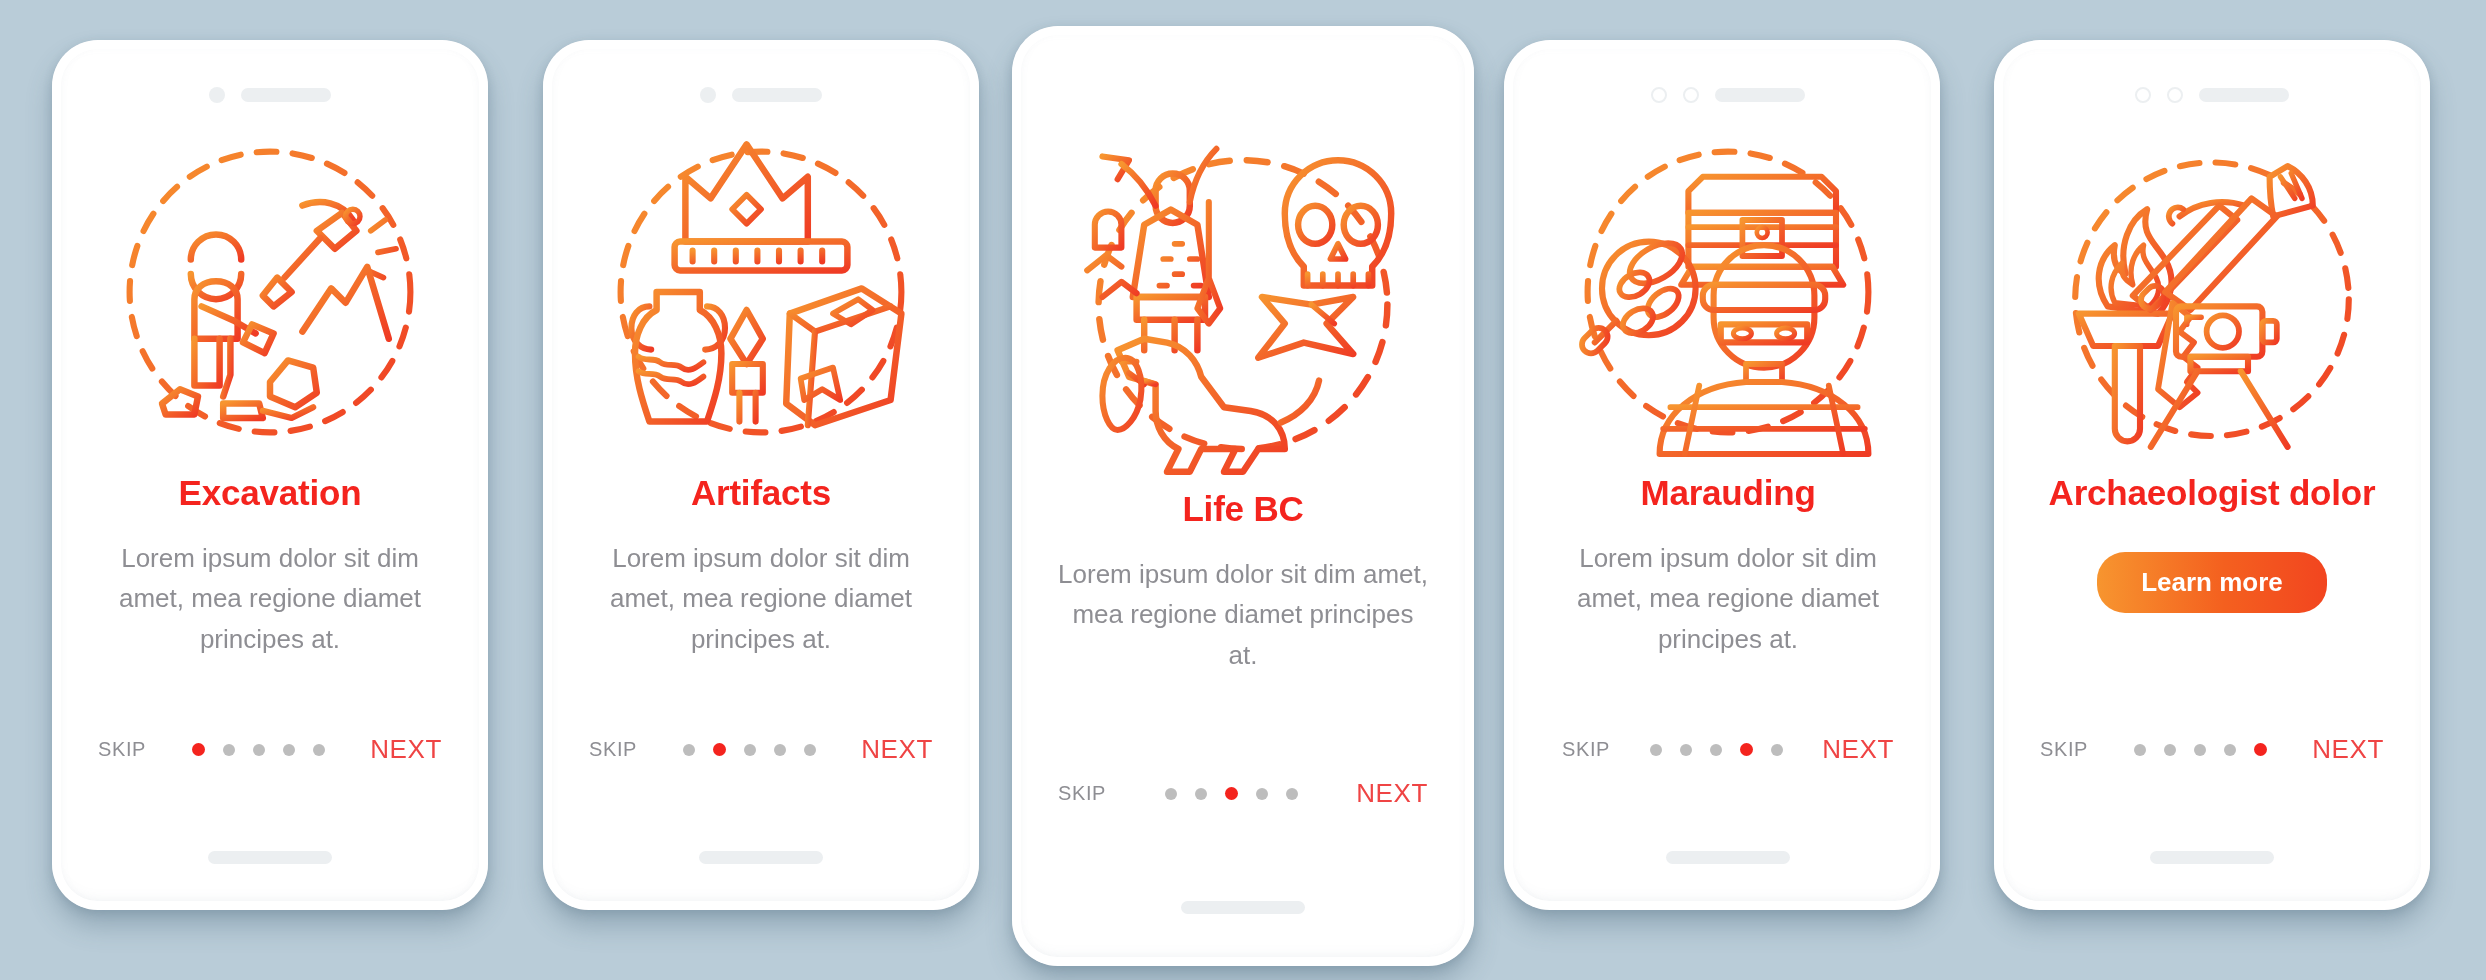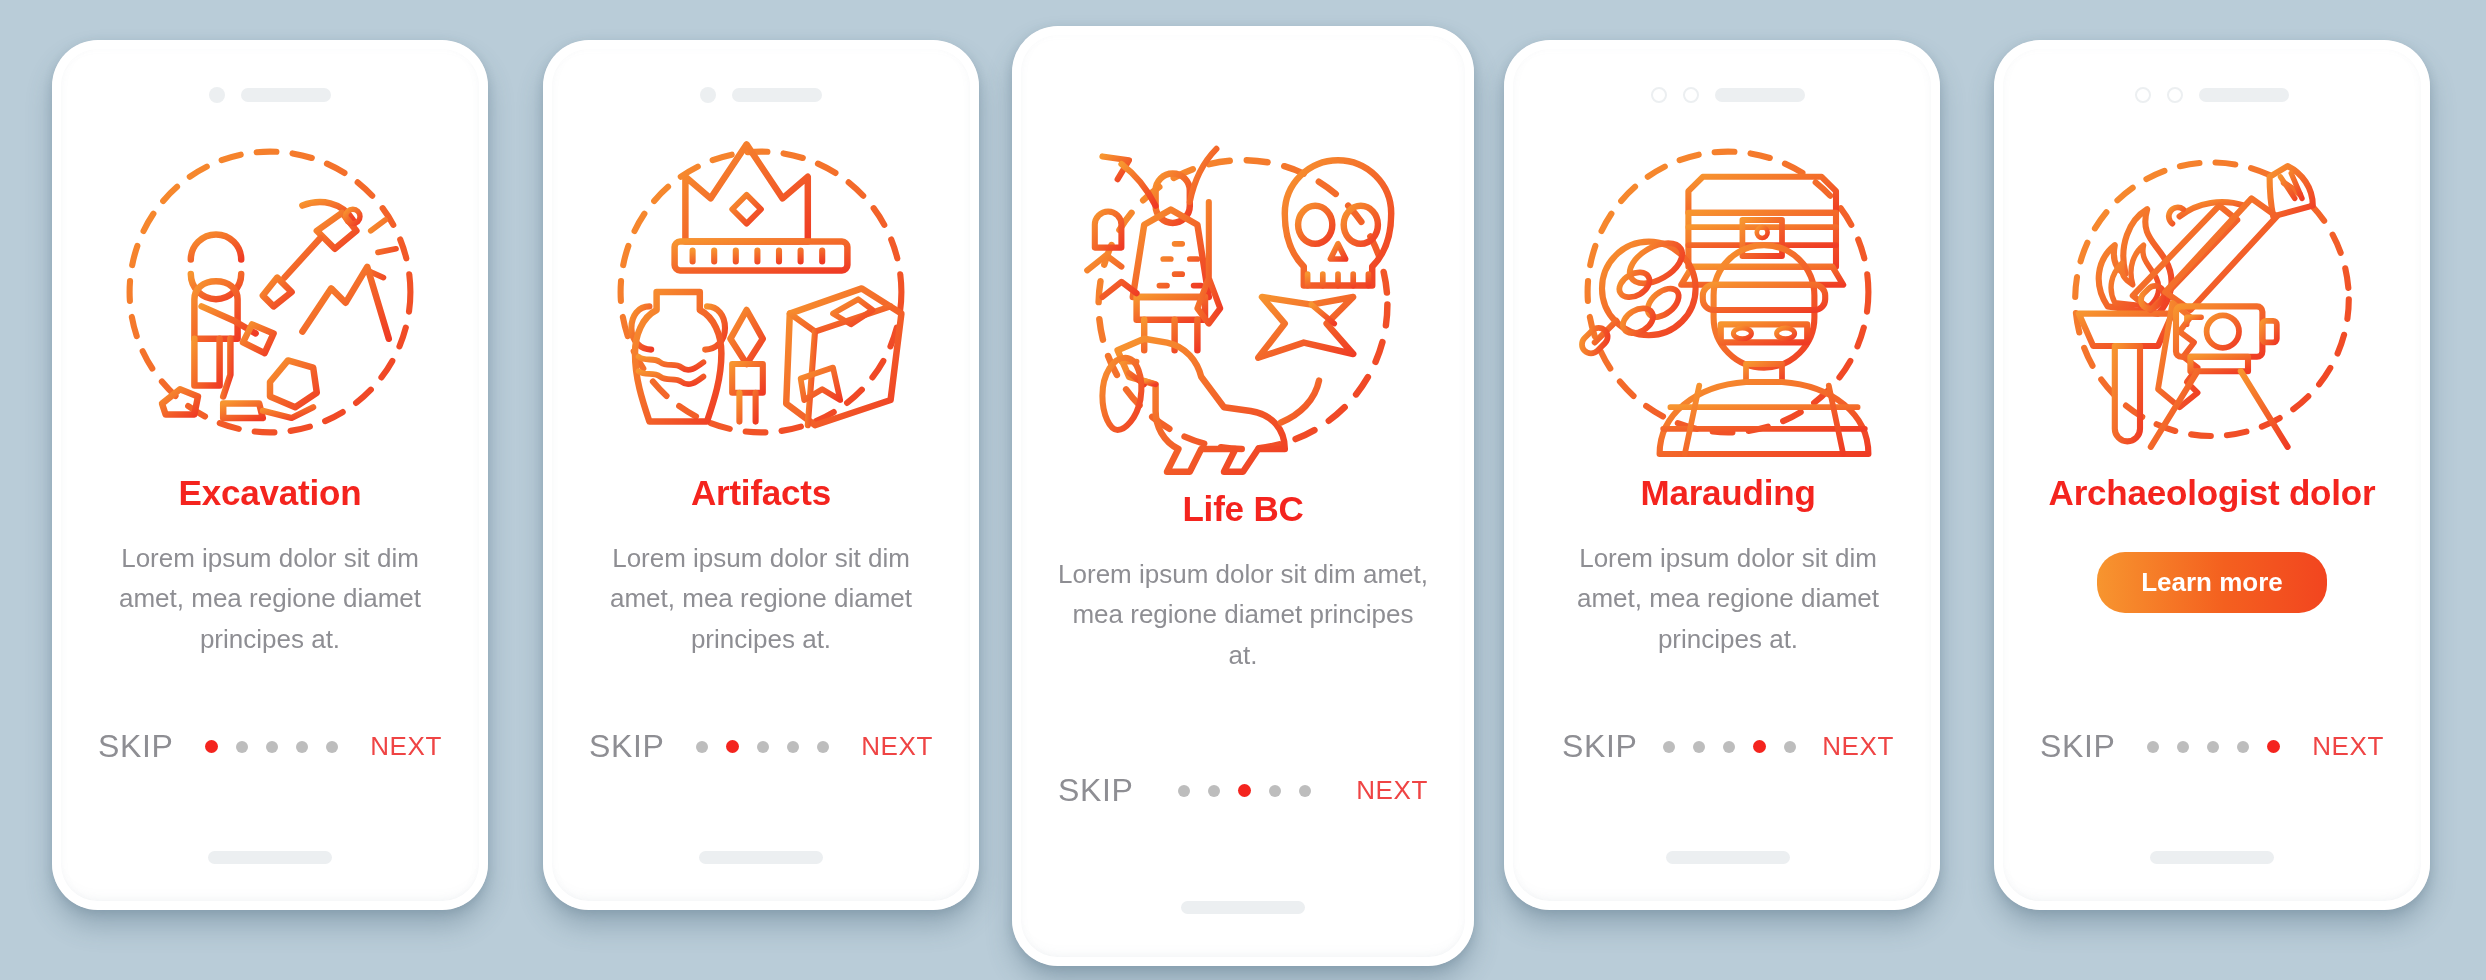--- a/index.html
+++ b/index.html
@@ -133,21 +133,21 @@
     display: flex;
     align-items: center;
     justify-content: space-between;
     padding: 0 46px;
   }
   .phone.std .navrow { margin-bottom: 86px; }
   .phone.hero .navrow { margin-bottom: 92px; }
 
   .skip {
     color: #8e8e93;
-    font-size: 32px;
+    font-size: 20px;
     letter-spacing: .6px;
     background: none; border: none;
     font-family: "Liberation Sans", sans-serif;
     cursor: pointer;
   }
   .next {
     color: #ef4444;
     font-size: 26px;
     font-weight: 500;
     letter-spacing: .6px;

